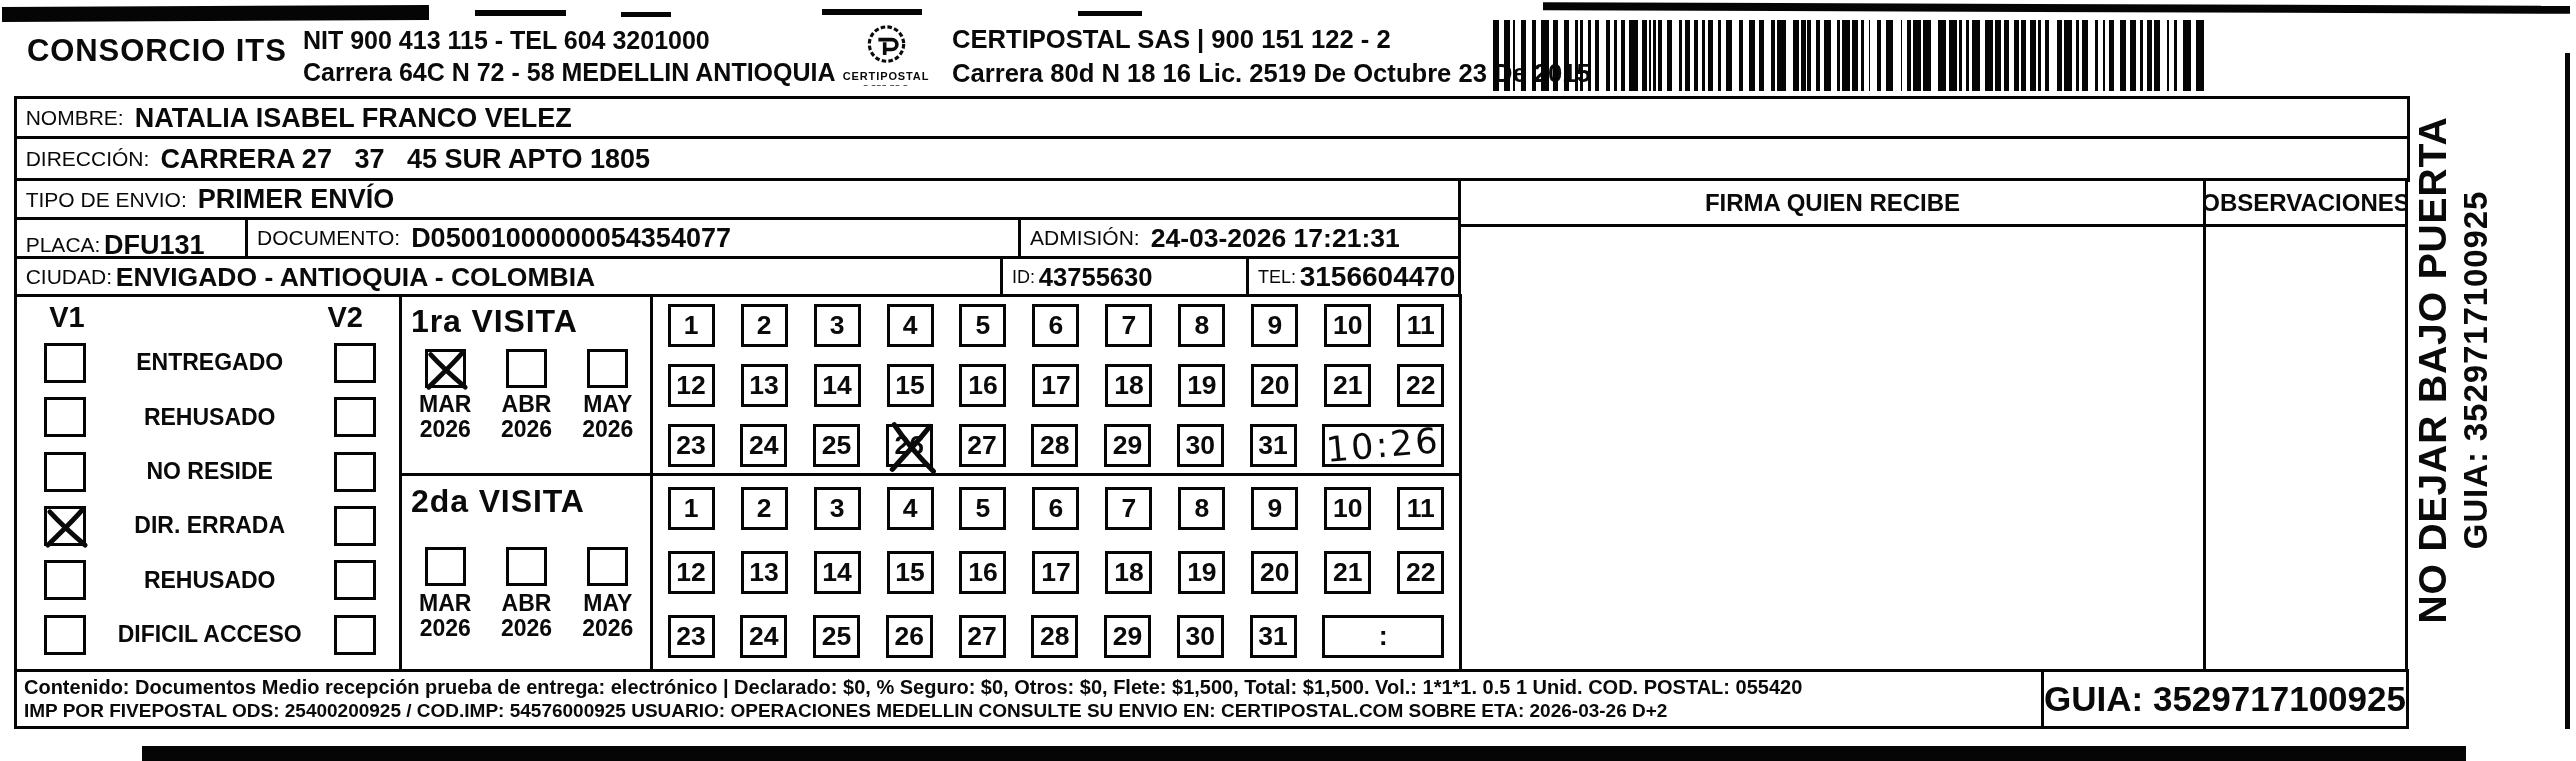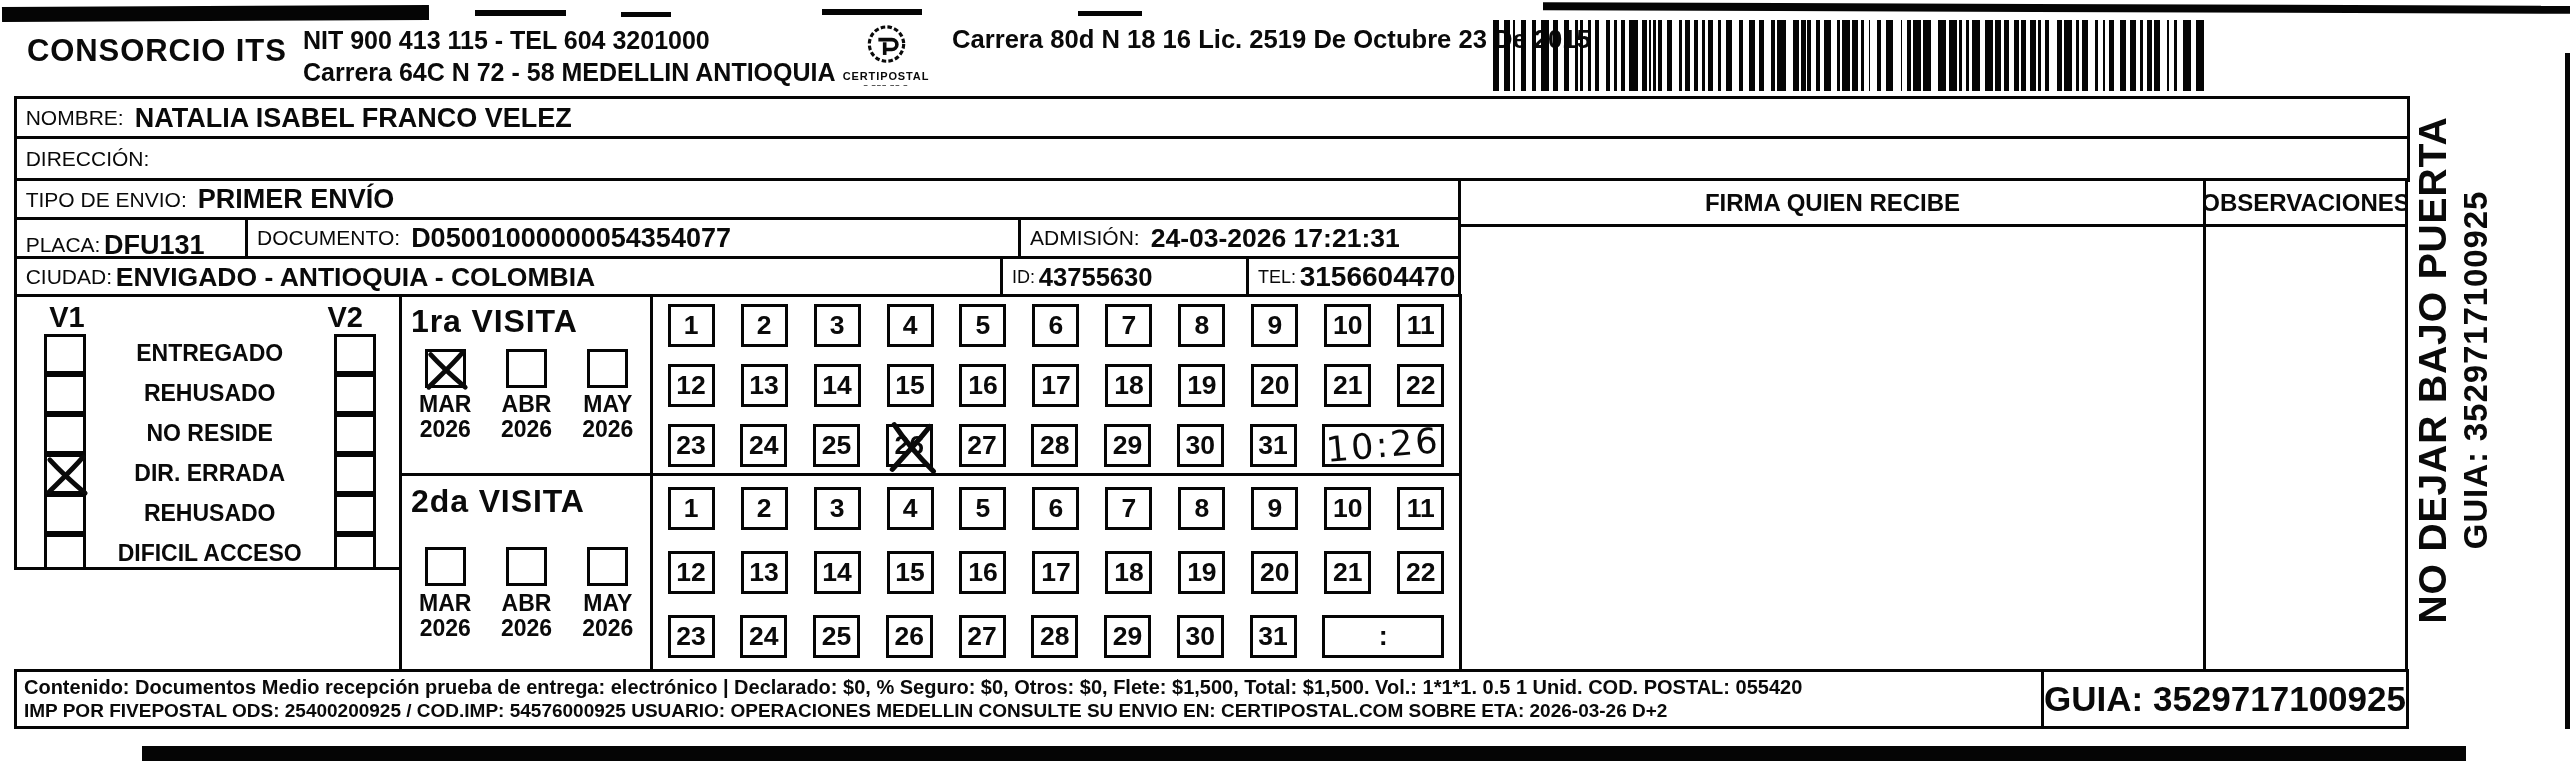--- a/index.html
+++ b/index.html
@@ -33,21 +33,21 @@
   #cell-tel{left:1246px;top:256px;width:216px;height:42px}
   
   #col-firma{left:1458px;top:178px;width:749px;height:494px;padding:0;flex-direction:column;align-items:stretch;gap:0}
   #col-obs{left:2203px;top:178px;width:205px;height:494px;padding:0;flex-direction:column;align-items:stretch;gap:0}
   .col-header{height:43px;border-bottom:3.7px solid #050505;display:flex;align-items:center;justify-content:center;
               font-weight:bold;flex:none}
   #col-firma .col-header{font-size:24px}
   #col-obs .col-header{font-size:24px}
   .col-body{flex:1}
   
-  #box-status{left:13.7px;top:294px;width:389px;height:276px;padding:3.7px 24px 7.3px 27px;flex-direction:column;align-items:stretch;gap:0}
+  #box-status{left:13.7px;top:294px;width:389px;height:378px;padding:3.7px 24px 7.3px 27px;flex-direction:column;align-items:stretch;gap:0}
   #v-head{display:flex;justify-content:space-between;padding:0 12.8px 0 5.5px;font-size:29px;font-weight:bold;height:35px}
   .st-row{display:flex;align-items:center;flex:1}
   .st-label{flex:1;text-align:center;font-size:23px;font-weight:bold}
   .cb{width:42px;height:40px;border:3.7px solid #050505;box-sizing:border-box;position:relative;background:#fff;flex:none}
   .cb svg{position:absolute;left:-5.5px;top:-5.5px;width:51px;height:49px}
   
   #box-months1{left:399px;top:294px;width:255px;height:183px;padding:5.5px 9px;flex-direction:column;align-items:flex-start;gap:0}
   #box-months2{left:399px;top:473px;width:255px;height:199px;padding:7.3px 9px;flex-direction:column;align-items:flex-start;gap:0}
   .visit-title{font-size:32px;font-weight:bold;letter-spacing:0.9px}
   #box-months1 .visit-title{margin-bottom:9px}
@@ -106,20 +106,21 @@
 <div class="abs" id="logo">
   <svg width="47" height="46" viewBox="0 0 52 50">
     <circle cx="26" cy="24" r="19" fill="none" stroke="#0a0a0a" stroke-width="3.5" stroke-dasharray="5 2.5"></circle>
     <path d="M17 19 h15 a5.5 5.5 0 0 1 0 11 h-9" fill="none" stroke="#0a0a0a" stroke-width="4"></path>
     <path d="M24 22 v14" fill="none" stroke="#0a0a0a" stroke-width="4"></path>
   </svg>
   <div id="logo-name">CERTIPOSTAL</div>
   <div id="logo-sub">~ ~~~ ~~ ~</div>
 </div>
 <div class="abs" id="certi-block">
+  <div>CERTIPOSTAL SAS | 900 151 122 - 2</div>
   <div>Carrera 80d N 18 16  Lic. 2519 De Octubre 23 De 2015</div>
 </div>
 <div class="abs" id="barcode">
     <div class="bar" style="width: 5.5px; margin-right: 5.5px;"></div>
     <div class="bar" style="width: 5.5px; margin-right: 3.7px;"></div>
     <div class="bar" style="width: 1.8px; margin-right: 6.4px;"></div>
     <div class="bar" style="width: 4.6px; margin-right: 6.4px;"></div>
     <div class="bar" style="width: 3.7px; margin-right: 4.6px;"></div>
     <div class="bar" style="width: 8.2px; margin-right: 4.6px;"></div>
     <div class="bar" style="width: 4.6px; margin-right: 5.5px;"></div>
@@ -195,20 +196,21 @@
     <div class="bar" style="width: 8.2px; margin-right: 5.5px;"></div>
     <div class="bar" style="width: 8.2px; margin-right: 5.5px;"></div>
   </div>
 
 <div class="cell" id="row-nombre">
   <span class="flabel">NOMBRE:</span>
   <span class="fvalue">NATALIA ISABEL FRANCO VELEZ</span>
 </div>
 <div class="cell" id="row-direccion">
   <span class="flabel">DIRECCIÓN:</span>
+  <span class="fvalue">CARRERA 27   37   45 SUR APTO 1805</span>
 </div>
 <div class="cell" id="cell-tipo">
   <span class="flabel">TIPO DE ENVIO:</span>
   <span class="fvalue">PRIMER ENVÍO</span>
 </div>
 <div class="cell tight" id="cell-placa">
   <span class="flabel">PLACA:</span>
   <span class="fvalue">DFU131</span>
 </div>
 <div class="cell" id="cell-documento">

